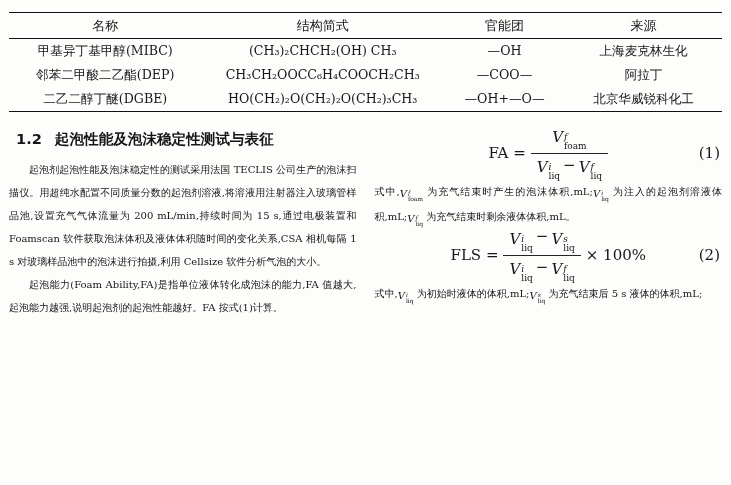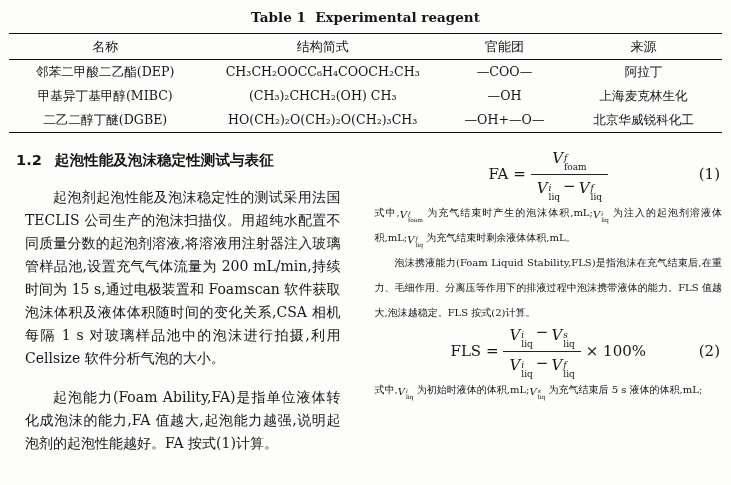--- a/index.html
+++ b/index.html
@@ -32,21 +32,21 @@
   table.reagent th{
     font-weight:normal;padding:4px 2px 3px;text-align:center;
     border-bottom:1px solid #111;font-size:13px;
   }
   table.reagent td{padding:3px 2px;text-align:center;line-height:18px;}
   .w-name{width:27%;} .w-formula{width:34%;} .w-group{width:17%;} .w-source{width:22%;}
 
   
   .columns{display:flex;gap:18px;margin-top:15px;}
   .col{flex:1;min-width:0;}
-  .col-left p{font-size:14px;line-height:23px;text-align:justify;margin:16px;}
+  .col-left p{font-size:10px;line-height:23px;text-align:justify;margin:0;}
   .col-right p{font-size:10px;line-height:25px;text-align:justify;margin:0;}
   .indent{text-indent:2em;}
   .heading{
     font-family:"DejaVu Sans","Liberation Sans",sans-serif;
     font-weight:bold;font-size:14.6px;line-height:20px;margin:2px 0 9px 7px;
   }
   .heading .hsp{margin-left:13px;}
 
   
   .eq{
@@ -66,43 +66,42 @@
   .mv-b{font-style:italic;}
   .mv-ss{display:inline-block;vertical-align:-0.45em;margin-left:1px;text-align:left;}
   .mv-sup{display:block;font-size:0.60em;font-style:italic;line-height:1;}
   .mv-sub{display:block;font-size:0.60em;line-height:1;}
 </style>
 </head>
 <body>
 
 <div class="doc">
 
-  <div class="t-title-en">Table 1  Experimental reagent</div>
 
   <table class="reagent">
     <thead>
       <tr>
         <th class="w-name">名称</th>
         <th class="w-formula">结构简式</th>
         <th class="w-group">官能团</th>
         <th class="w-source">来源</th>
       </tr>
     </thead>
     <tbody>
       <tr>
+        <td>甲基异丁基甲醇(MIBC)</td>
+        <td>(CH₃)₂CHCH₂(OH) CH₃</td>
+        <td>—OH</td>
+        <td>上海麦克林生化</td>
+      </tr>
+      <tr>
         <td>邻苯二甲酸二乙酯(DEP)</td>
         <td>CH₃CH₂OOCC₆H₄COOCH₂CH₃</td>
         <td>—COO—</td>
         <td>阿拉丁</td>
-      </tr>
-      <tr>
-        <td>甲基异丁基甲醇(MIBC)</td>
-        <td>(CH₃)₂CHCH₂(OH) CH₃</td>
-        <td>—OH</td>
-        <td>上海麦克林生化</td>
       </tr>
       <tr>
         <td>二乙二醇丁醚(DGBE)</td>
         <td>HO(CH₂)₂O(CH₂)₂O(CH₂)₃CH₃</td>
         <td>—OH+—O—</td>
         <td>北京华威锐科化工</td>
       </tr>
     </tbody>
   </table>
 
@@ -122,21 +121,20 @@
         <span class="lhs">FA =</span>
         <span class="frac">
           <span class="fnum"><span class="mv"><span class="mv-b">V</span><span class="mv-ss"><span class="mv-sup">f</span><span class="mv-sub">foam</span></span></span></span>
           <span class="fden"><span class="mv"><span class="mv-b">V</span><span class="mv-ss"><span class="mv-sup">i</span><span class="mv-sub">liq</span></span></span><span class="op">−</span><span class="mv"><span class="mv-b">V</span><span class="mv-ss"><span class="mv-sup">f</span><span class="mv-sub">liq</span></span></span></span>
         </span>
         <span class="eqno">(1)</span>
       </div>
 
       <p><span>式中,</span><span class="mv"><span class="mv-b">V</span><span class="mv-ss"><span class="mv-sup">f</span><span class="mv-sub">foam</span></span></span><span> 为充气结束时产生的泡沫体积,mL;</span><span class="mv"><span class="mv-b">V</span><span class="mv-ss"><span class="mv-sup">i</span><span class="mv-sub">liq</span></span></span><span> 为注入的起泡剂溶液体积,mL;</span><span class="mv"><span class="mv-b">V</span><span class="mv-ss"><span class="mv-sup">f</span><span class="mv-sub">liq</span></span></span><span> 为充气结束时剩余液体体积,mL。</span></p>
 
-      <p class="indent">泡沫携液能力(Foam Liquid Stability,FLS)是指泡沫在充气结束后,在重力、毛细作用、分离压等作用下的排液过程中泡沫携带液体的能力。FLS 值越大,泡沫越稳定。FLS 按式(2)计算。</p>
 
       <div class="eq">
         <span class="lhs">FLS =</span>
         <span class="frac">
           <span class="fnum"><span class="mv"><span class="mv-b">V</span><span class="mv-ss"><span class="mv-sup">i</span><span class="mv-sub">liq</span></span></span><span class="op">−</span><span class="mv"><span class="mv-b">V</span><span class="mv-ss"><span class="mv-sup">s</span><span class="mv-sub">liq</span></span></span></span>
           <span class="fden"><span class="mv"><span class="mv-b">V</span><span class="mv-ss"><span class="mv-sup">i</span><span class="mv-sub">liq</span></span></span><span class="op">−</span><span class="mv"><span class="mv-b">V</span><span class="mv-ss"><span class="mv-sup">f</span><span class="mv-sub">liq</span></span></span></span>
         </span>
         <span class="times">× 100%</span>
         <span class="eqno">(2)</span>
       </div>

